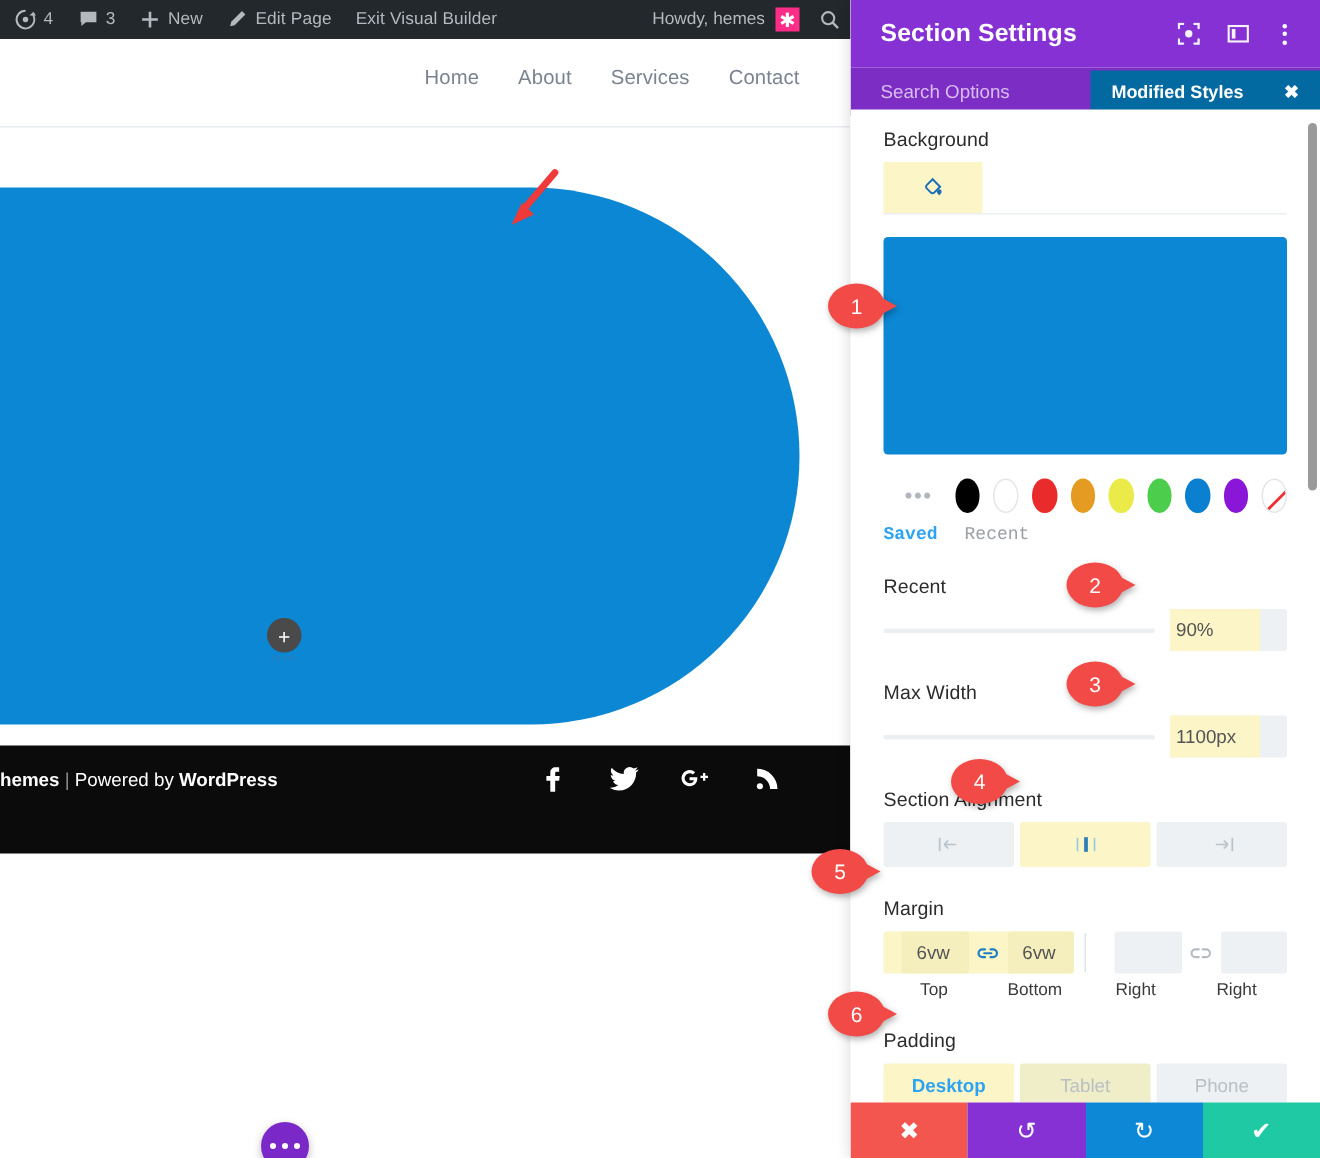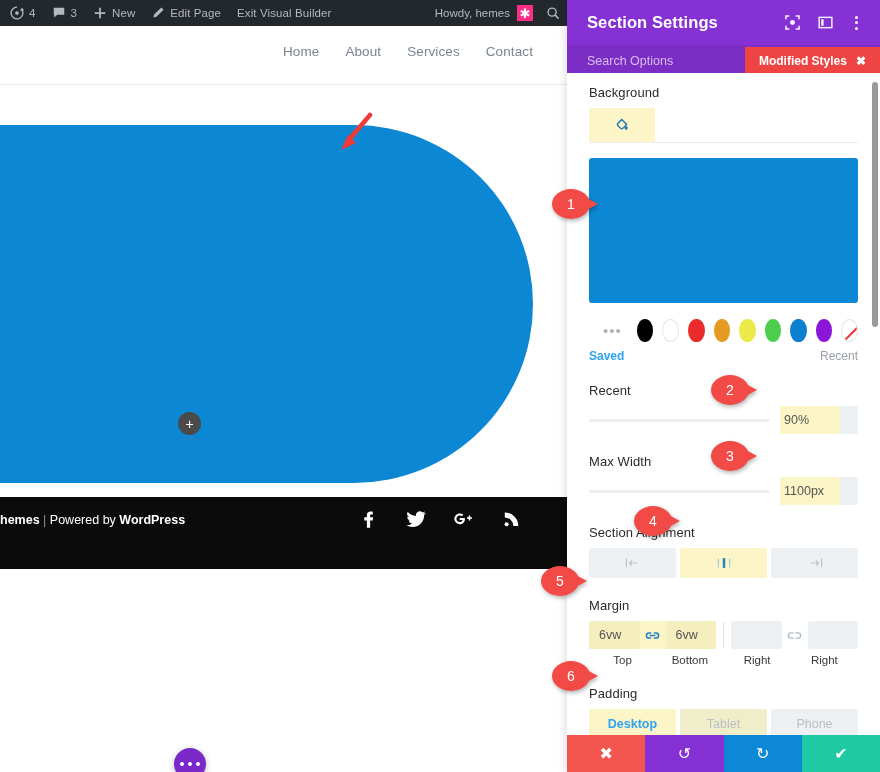--- a/index.html
+++ b/index.html
@@ -143,22 +143,22 @@
   .head-icons .hi { opacity: .95; display:flex; align-items:center; }
   .kebab { display:flex; flex-direction:column; gap:2.5px; padding: 0 4px; }
   .kebab i { width:3px; height:3px; border-radius:50%; background:#fff; display:block; }
 
   .panel-subbar {
     height: 32px; background: #7c2dc4; display: flex; align-items: center;
     padding-left: 20px;
   }
   .search-ph { color: #d9bdf2; font-size: 12.5px; flex: 1; }
   .modified-badge {
-    background: #ef4444; color: #fff; font-size: 12px; font-weight: bold;
-    height: 28px; display: flex; align-items: center; gap: 9px;
+    background: #0369a1; color: #fff; font-size: 12px; font-weight: bold;
+    height: 28px; display: flex; align-items: center; gap: 27px;
     padding: 0 14px 0 14px;
   }
   .modified-badge .x { font-size: 12px; }
 
   .panel-body {
     position: absolute; left: 0; top: 73px; right: 0; bottom: 37px;
     background: #fff; padding: 12px 22px 0 22px; overflow: hidden;
   }
   .scrollbar {
     position: absolute; right: 2px; top: 82px; width: 6px; height: 245px;
@@ -188,22 +188,23 @@
   .sw { width: 23px; height: 23px; border-radius: 50%; display:block; }
   .sw.white { background: #fff; border: 1px solid #e3e6e8; }
   .sw.none {
     background: #fff; border: 1px solid #e3e6e8; position: relative; overflow: hidden;
   }
   .sw.none:after {
     content:''; position:absolute; left:-3px; top:10px; width:30px; height:2px;
     background:#f03030; transform: rotate(-45deg);
   }
   .saved-recent {
-    display: flex; justify-content: space-between; margin-top: 7px;
+    display: flex; justify-content: flex-start; gap: 18px; margin-top: 7px;
     font-size: 12px;
+    font-family: Liberation Mono, monospace;
   }
   .saved-recent .saved { color: #2ea3f2; font-weight: bold; }
   .saved-recent .recent { color: #9aa0a6; }
 
   
   .slider-row { display: flex; align-items: center; gap: 10px; }
   .track { flex: 1; height: 3px; background: #eceff1; border-radius: 2px; }
   .val-box {
     width: 78px; height: 28px; background: #eef1f4;
     display: flex; align-items: center; position: relative; border-radius: 2px;
@@ -218,21 +219,21 @@
   
   .align-row { display: flex; gap: 4px; }
   .align-btn {
     flex: 1; height: 30px; background: #eef1f4; border-radius: 2px;
     display: flex; align-items: center; justify-content: center;
   }
   .align-btn.active { background: #fbf5c8; }
 
   
   .quad-row { display: flex; align-items: center; }
-  .quad-half { display: flex; align-items: center; flex: 1; }
+  .quad-half { display: flex; align-items: center; flex: 1; padding-left: 12px; }
   .quad-half.hl { background: #fbf5c8; border-radius: 2px; }
   .qbox {
     flex: 1; height: 28px; display: flex; align-items: center;
     font-size: 12.5px; color: #555; padding-left: 10px; border-radius: 2px;
   }
   .qbox.empty { background: #eef1f4; }
   .qbox.filled { background: #f5efbe; }
   .link-ico { width: 26px; display:flex; align-items:center; justify-content:center; }
   .divider-v { width: 1px; height: 26px; background: #dfe3e6; margin: 0 7px; }
   .quad-labels { display: flex; margin-top: 5px; }

